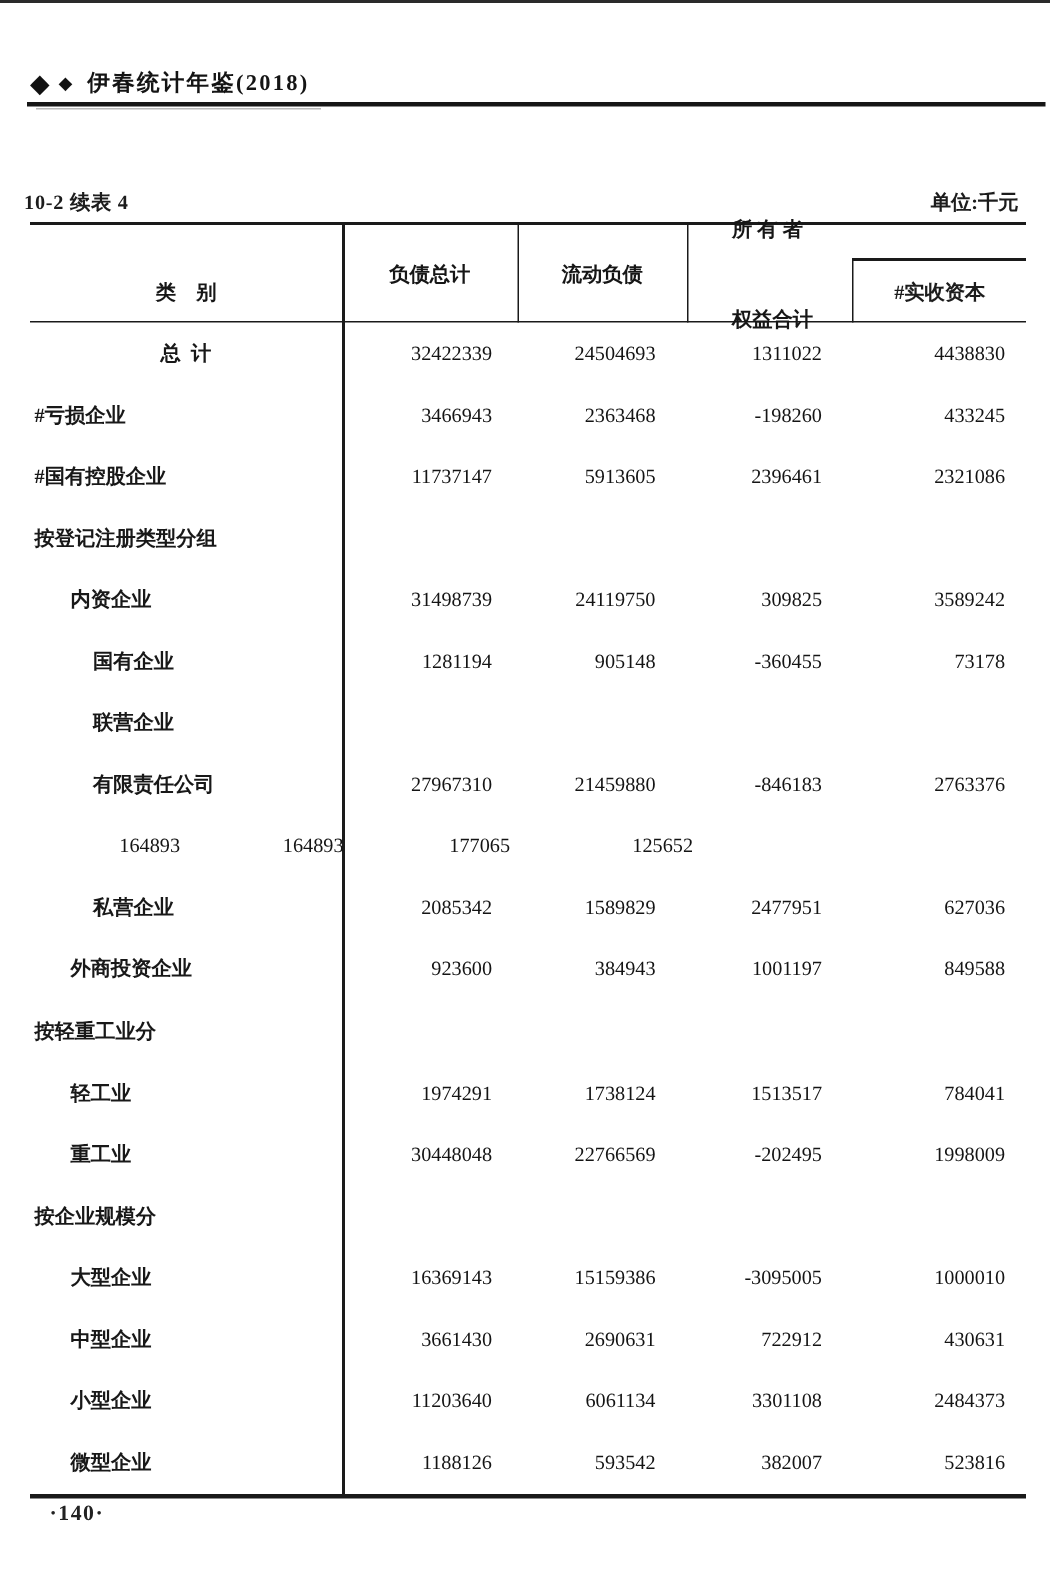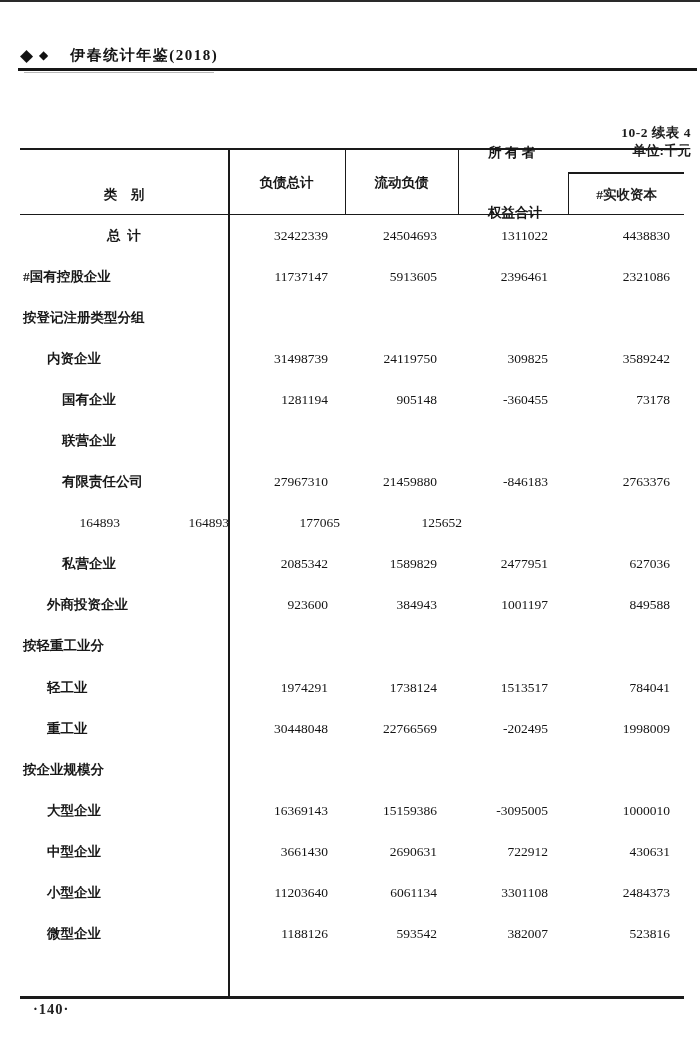--- a/index.html
+++ b/index.html
@@ -17,34 +17,34 @@
   }
   
   .masthead{
     position:absolute;top:44px;left:20px;width:660px;height:22px;
     display:flex;align-items:center;gap:6px;
     white-space:pre;
   }
   .diamond-lg{font-size:17px;line-height:1;color:#111;}
   .diamond-sm{font-size:12px;line-height:1;color:#111;margin-right:4px;}
   .masthead-title{
-    font-size:15px;font-weight:600;letter-spacing:1.5px;color:#141414;margin-left:12px;
+    font-size:15px;font-weight:600;letter-spacing:1.5px;color:#141414;
   }
   .masthead-rule{
     position:absolute;top:68px;left:18px;width:679px;height:2.5px;
     background:#161616;
   }
   .masthead-rule-echo{
     position:absolute;top:72px;left:24px;width:190px;height:1px;
     background:#b8b8b8;
   }
   
   .caption-row{
-    position:absolute;top:124px;left:28px;width:663px;height:20px;
-    display:flex;justify-content:space-between;align-items:flex-end;flex-direction:column;
+    position:absolute;top:124px;left:16px;width:663px;height:20px;
+    display:flex;justify-content:space-between;align-items:flex-end;
   }
   .table-no{font-size:13.5px;font-weight:600;letter-spacing:.5px;}
   .unit-label{font-size:13.5px;font-weight:600;}
   
   .stat-table{
     position:absolute;top:148px;left:20px;width:664px;height:846px;
     border-top:2.5px solid #1a1a1a;
     border-bottom:3px solid #1a1a1a;
     box-sizing:content-box;
     font-size:13.5px;
@@ -127,20 +127,27 @@
   <div class="vline-h2"></div>
   <div class="tbody" id="tbody">
       <div class="row">
         <div class="cell cat indent-total">总  计</div>
         <div class="cell num n1">32422339</div>
         <div class="cell num n2">24504693</div>
         <div class="cell num n3">1311022</div>
         <div class="cell num n4">4438830</div>
       </div>
       <div class="row">
+        <div class="cell cat indent-0">#亏损企业</div>
+        <div class="cell num n1">3466943</div>
+        <div class="cell num n2">2363468</div>
+        <div class="cell num n3">-198260</div>
+        <div class="cell num n4">433245</div>
+      </div>
+      <div class="row">
         <div class="cell cat indent-0">#国有控股企业</div>
         <div class="cell num n1">11737147</div>
         <div class="cell num n2">5913605</div>
         <div class="cell num n3">2396461</div>
         <div class="cell num n4">2321086</div>
       </div>
       <div class="row">
         <div class="cell cat indent-0">按登记注册类型分组</div>
         <div class="cell num n1"></div>
         <div class="cell num n2"></div>

